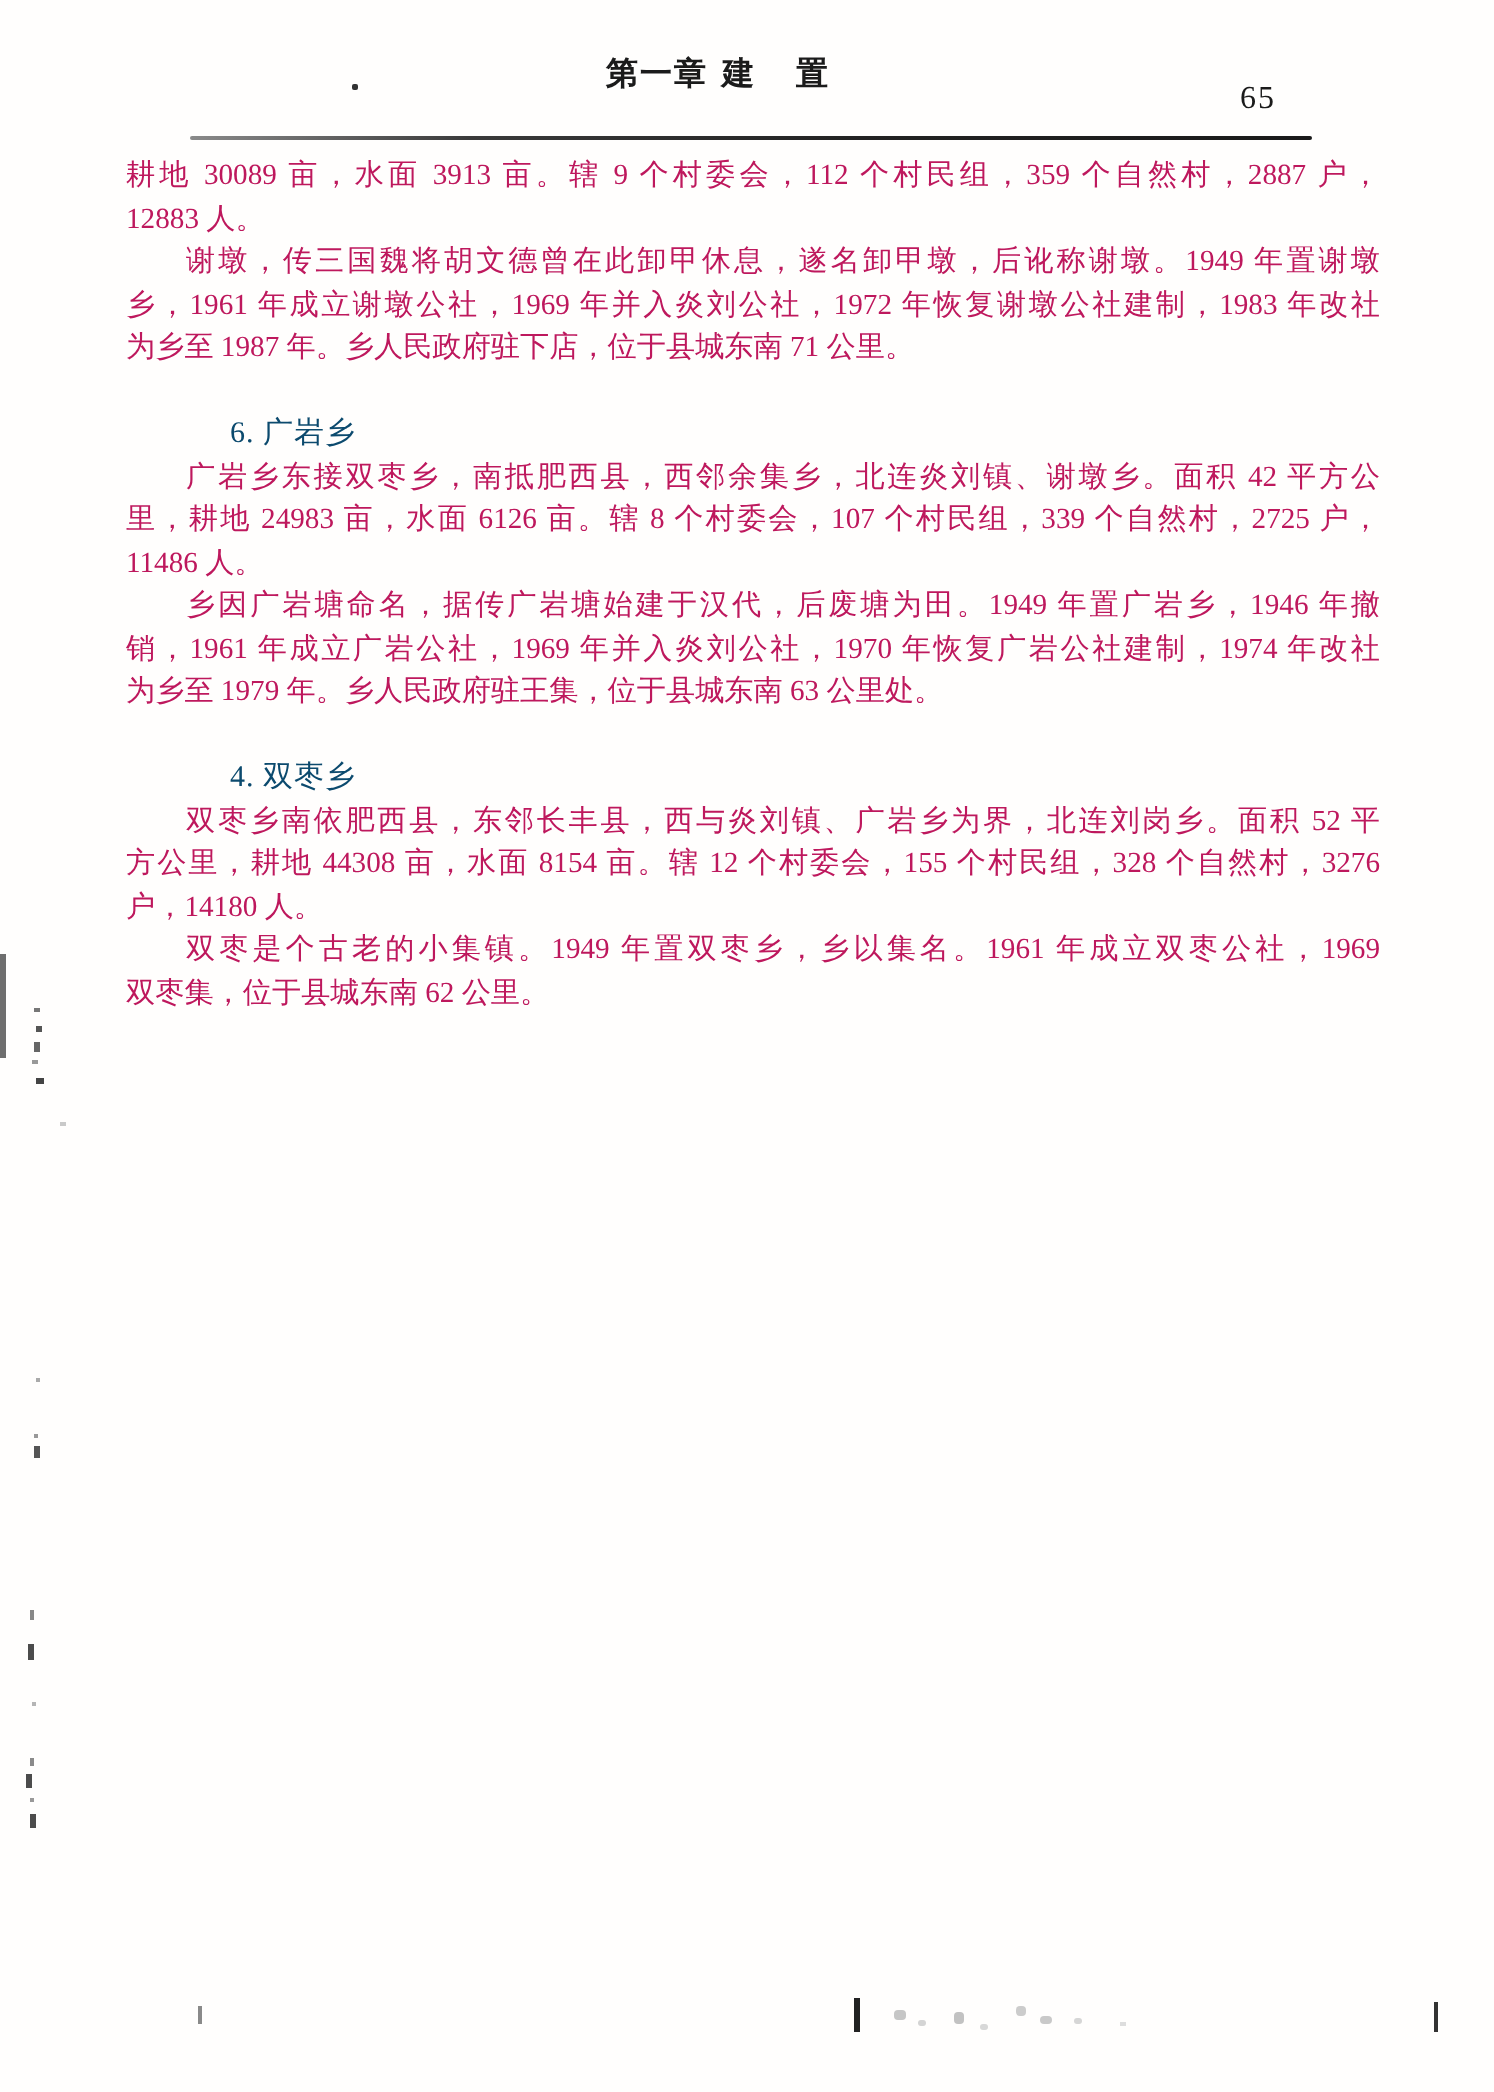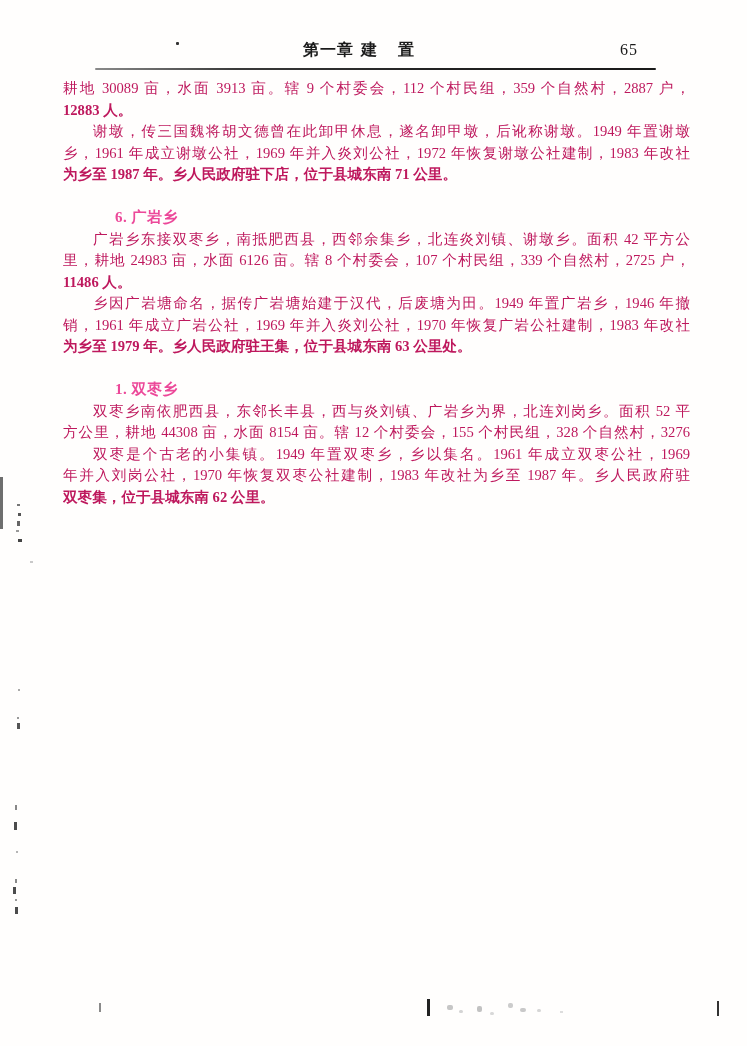--- a/index.html
+++ b/index.html
@@ -10,21 +10,21 @@
     background: #fffefd;
     overflow: hidden;
     font-family: "Liberation Serif", "DejaVu Serif", serif;
     color: #1b1b1b;
   }
 
   
   .header-title {
     position: absolute;
     left: 303px;
-    top: 40px;
+    top: 28px;
     height: 20px;
     line-height: 20px;
     font-size: 16px;
     font-weight: bold;
     white-space: pre;
     letter-spacing: 1px;
   }
   .header-title .section { letter-spacing: 2.5px; margin-left: 7px; }
   .page-number {
     position: absolute;
@@ -59,30 +59,30 @@
     line-height: 21.5px;
     font-size: 14.6px;
     text-align: justify;
     text-align-last: justify;
     text-justify: inter-character;
     white-space: pre-wrap;
     overflow: hidden;
     color: #be185d;
   }
   .line.indent { text-indent: 30px; }
-  .line.para-end { text-align-last: left; font-weight: bold; }
+  .line.para-end { text-align-last: left; }
   .heading {
     margin-top: 21.5px;
     height: 21.5px;
     line-height: 21.5px;
     font-size: 15px;
-    font-weight: bold;
+    font-weight: normal;
     padding-left: 52px;
     letter-spacing: 0.5px;
-    color: #ec4899;
+    color: #0c4a6e;
   }
 
   
   .artifact { position: absolute; }
 </style>
 </head>
 <body>
 
 <div class="page">
 
@@ -101,31 +101,31 @@
         <div class="line para-end">为乡至 1987 年。乡人民政府驻下店，位于县城东南 71 公里。</div>
       </div>
       <div class="heading">6. 广岩乡</div>
       <div class="paragraph">
         <div class="line indent">广岩乡东接双枣乡，南抵肥西县，西邻余集乡，北连炎刘镇、谢墩乡。面积 42 平方公</div>
         <div class="line">里，耕地 24983 亩，水面 6126 亩。辖 8 个村委会，107 个村民组，339 个自然村，2725 户，</div>
         <div class="line para-end">11486 人。</div>
       </div>
       <div class="paragraph">
         <div class="line indent">乡因广岩塘命名，据传广岩塘始建于汉代，后废塘为田。1949 年置广岩乡，1946 年撤</div>
-        <div class="line">销，1961 年成立广岩公社，1969 年并入炎刘公社，1970 年恢复广岩公社建制，1983 年改社</div>
+        <div class="line">销，1961 年成立广岩公社，1969 年并入炎刘公社，1970 年恢复广岩公社建制，1974 年改社</div>
         <div class="line para-end">为乡至 1979 年。乡人民政府驻王集，位于县城东南 63 公里处。</div>
       </div>
-      <div class="heading">1. 双枣乡</div>
+      <div class="heading">4. 双枣乡</div>
       <div class="paragraph">
         <div class="line indent">双枣乡南依肥西县，东邻长丰县，西与炎刘镇、广岩乡为界，北连刘岗乡。面积 52 平</div>
         <div class="line">方公里，耕地 44308 亩，水面 8154 亩。辖 12 个村委会，155 个村民组，328 个自然村，3276</div>
+        <div class="line para-end">户，14180 人。</div>
       </div>
       <div class="paragraph">
         <div class="line indent">双枣是个古老的小集镇。1949 年置双枣乡，乡以集名。1961 年成立双枣公社，1969</div>
-        <div class="line">年并入刘岗公社，1970 年恢复双枣公社建制，1983 年改社为乡至 1987 年。乡人民政府驻</div>
         <div class="line para-end">双枣集，位于县城东南 62 公里。</div>
       </div>
     </div>
 
   <div class="artifact" style="left:176px;top:42px;width:3px;height:3px;background:#333;border-radius:1px;"></div>
   <div class="artifact" style="left:0;top:477px;width:3px;height:52px;background:#6e6e6e;"></div>
   <div class="artifact" style="left:17px;top:504px;width:3px;height:2px;background:#777;"></div>
   <div class="artifact" style="left:18px;top:513px;width:3px;height:3px;background:#555;"></div>
   <div class="artifact" style="left:17px;top:521px;width:3px;height:5px;background:#666;"></div>
   <div class="artifact" style="left:16px;top:530px;width:3px;height:2px;background:#999;"></div>

